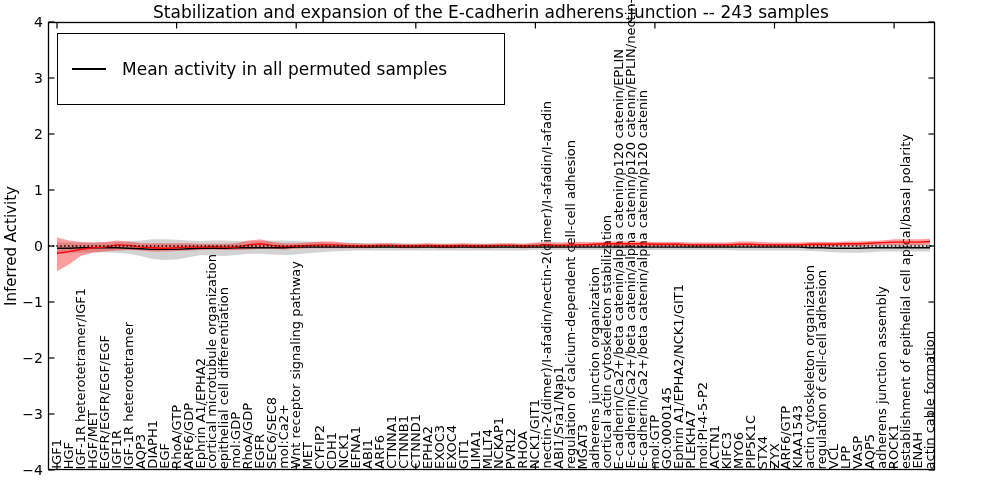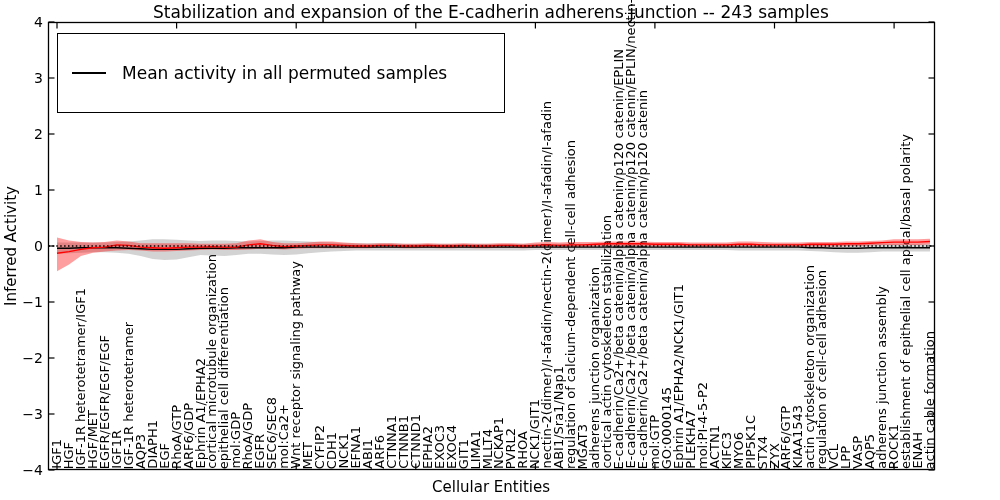--- a/index.html
+++ b/index.html
@@ -12,35 +12,34 @@
           transform:translate(-50%,-50%) rotate(-90deg);
           font-size:15px;white-space:nowrap;}
   .xlabel{position:absolute;left:48px;top:478px;width:886px;text-align:center;font-size:15px;}
   #yticklabels,#xticklabels{position:absolute;left:0;top:0;width:1000px;height:500px;}
   .ytick{position:absolute;left:0;width:43px;text-align:right;
          font-size:14px;height:16px;line-height:16px;}
   .xtick{position:absolute;bottom:31px;writing-mode:vertical-rl;
          transform:rotate(180deg);font-size:13px;line-height:13px;
          white-space:nowrap;}
   #plot{position:absolute;left:0;top:0;pointer-events:none;}
-  .legend{position:absolute;left:57px;top:33px;width:448px;height:80px;
+  .legend{position:absolute;left:57px;top:33px;width:448px;height:72px;
           background:#fff;border:1px solid #000;box-sizing:border-box;
           display:flex;flex-direction:column;justify-content:space-evenly;
           padding-left:14px;z-index:5;}
   .legend-row{display:flex;align-items:center;font-size:17px;line-height:20px;}
   .swatch{display:inline-block;width:34px;height:0;border-top:2px solid #000;
           margin-right:16px;flex:none;}
 </style>
 </head>
 <body>
 
 <div class="figure">
   <div class="title">Stabilization and expansion of the E-cadherin adherens junction -- 243 samples</div>
   <div class="ylabel">Inferred Activity</div>
-  <div class="xlabel">Cellular Entities</div>
 
   <div id="yticklabels">
       <div class="ytick" style="top: 14px;">4</div>
       <div class="ytick" style="top: 70px;">3</div>
       <div class="ytick" style="top: 126px;">2</div>
       <div class="ytick" style="top: 182px;">1</div>
       <div class="ytick" style="top: 238px;">0</div>
       <div class="ytick" style="top: 294px;">−1</div>
       <div class="ytick" style="top: 350px;">−2</div>
       <div class="ytick" style="top: 406px;">−3</div>

